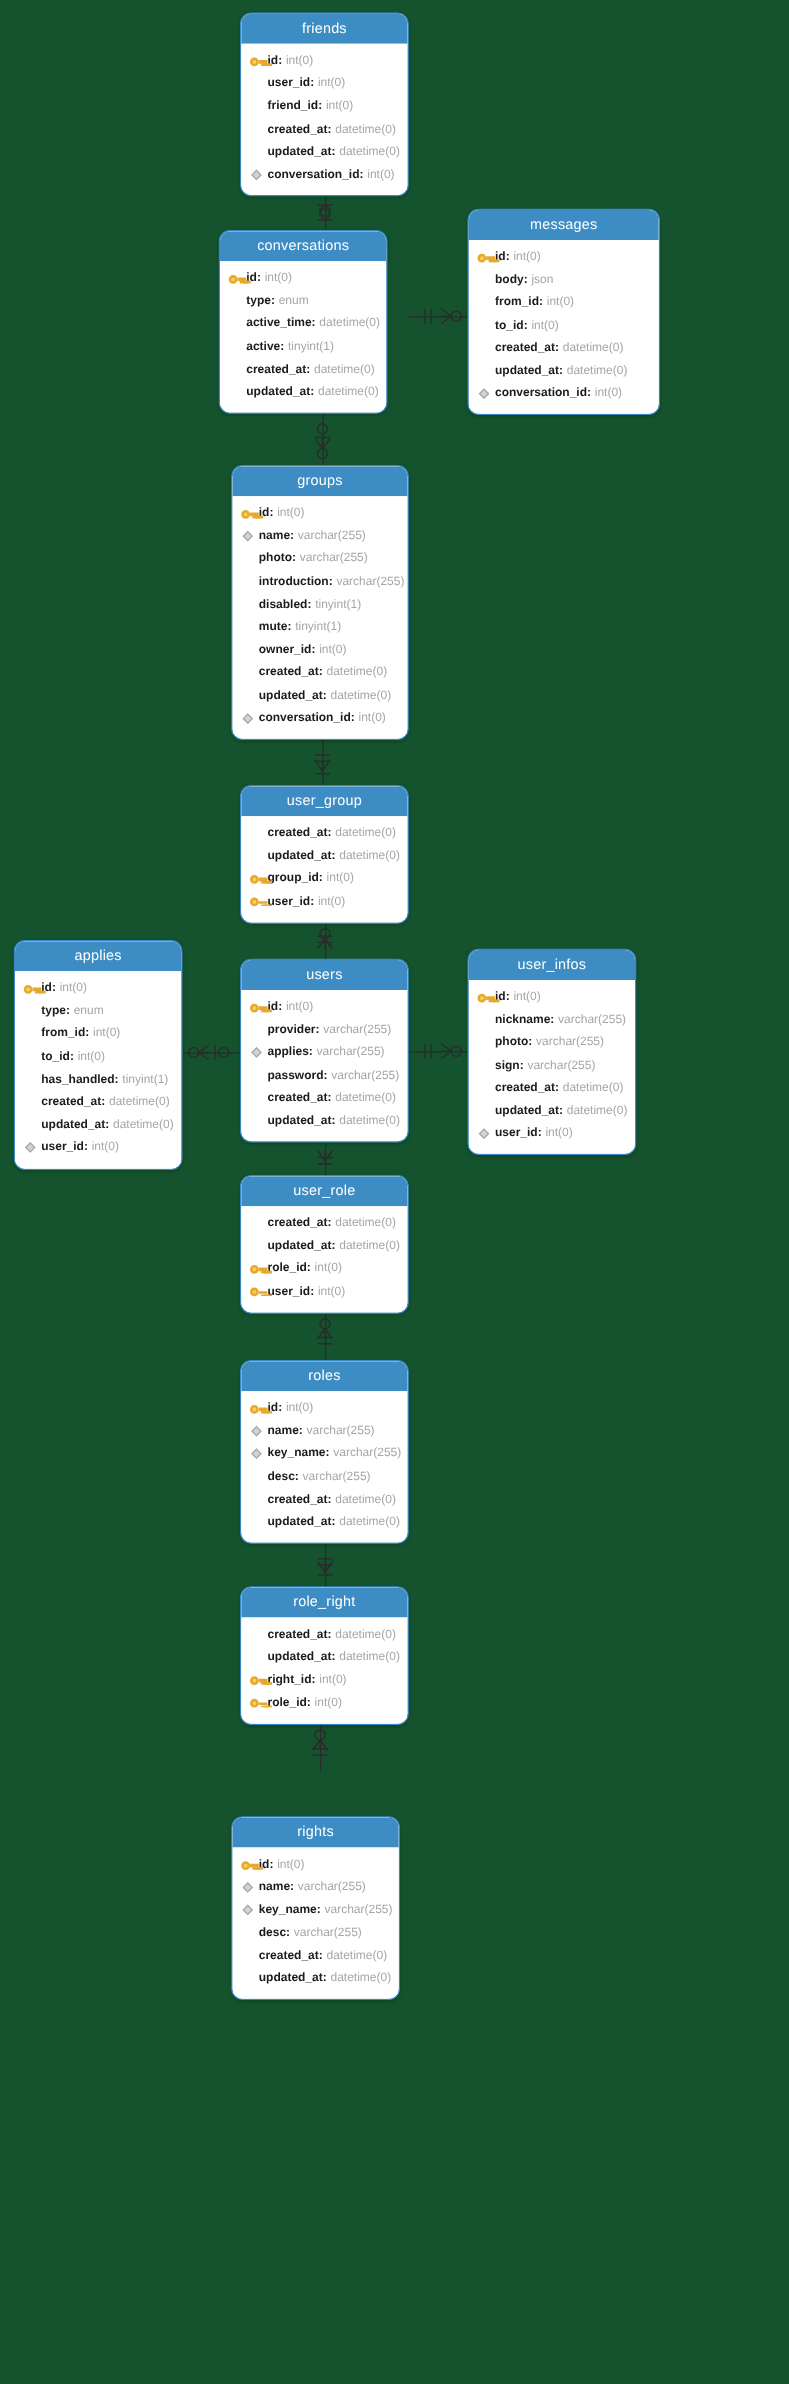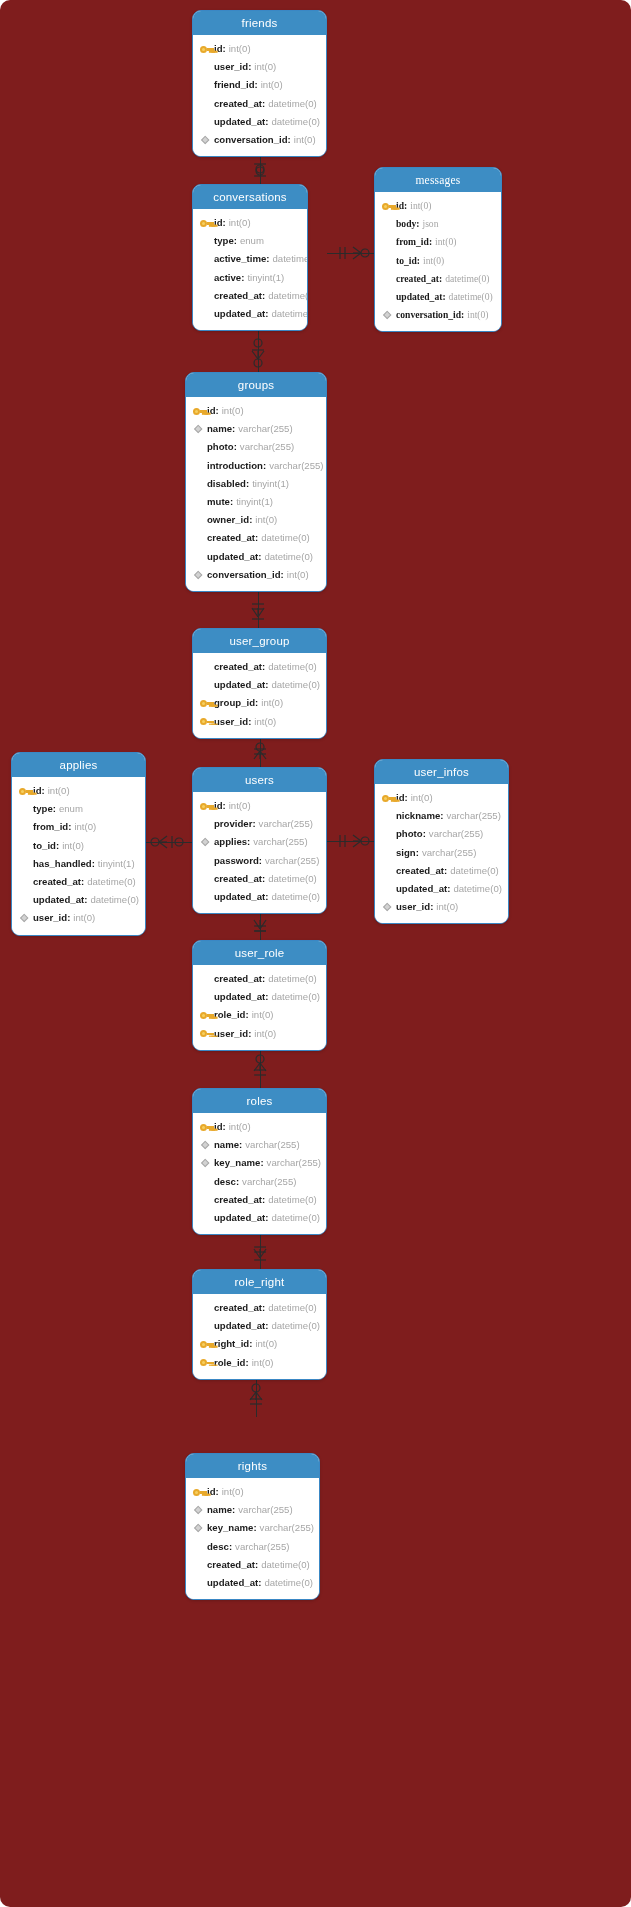--- a/index.html
+++ b/index.html
@@ -5,23 +5,22 @@
   * { box-sizing: border-box; }
   html, body {
     margin: 0; padding: 0;
     background: #ffffff;
     font-family: "Liberation Sans", sans-serif;
   }
   #canvas {
     position: relative;
     width: 631px;
     height: 1907px;
-    background: #7f1d1d;
+    background: #14532d;
     overflow: hidden;
-    border-radius: 10px;
   }
 
   
   .entity {
     position: absolute;
     background: #ffffff;
     border: 1.5px solid #3a87c4;
     border-radius: 9px;
     box-shadow: 0 1px 3px rgba(0,0,0,0.18);
     overflow: hidden;
@@ -271,21 +270,21 @@
             <span class="ftype">datetime(0)</span>
           </div>
           <div class="field">
             <span class="fmark icon-diamond"></span>
             <span class="fname">conversation_id</span>
             <span class="fcolon">:</span>
             <span class="ftype">int(0)</span>
           </div>
         </div>
       </div>
-      <div class="entity" style="left: 192px; top: 184px; width: 116px;">
+      <div class="entity" style="left: 175px; top: 184px; width: 135px;">
         <div class="entity-title">conversations</div>
         <div class="entity-body">
           <div class="field">
             <span class="fmark icon-key"></span>
             <span class="fname">id</span>
             <span class="fcolon">:</span>
             <span class="ftype">int(0)</span>
           </div>
           <div class="field">
             <span class="fmark"></span>
@@ -312,21 +311,21 @@
             <span class="ftype">datetime(0)</span>
           </div>
           <div class="field">
             <span class="fmark"></span>
             <span class="fname">updated_at</span>
             <span class="fcolon">:</span>
             <span class="ftype">datetime(0)</span>
           </div>
         </div>
       </div>
-      <div class="entity" style="left: 374px; top: 167px; width: 128px; font-family: Liberation Serif, serif;">
+      <div class="entity" style="left: 374px; top: 167px; width: 154px;">
         <div class="entity-title">messages</div>
         <div class="entity-body">
           <div class="field">
             <span class="fmark icon-key"></span>
             <span class="fname">id</span>
             <span class="fcolon">:</span>
             <span class="ftype">int(0)</span>
           </div>
           <div class="field">
             <span class="fmark"></span>

